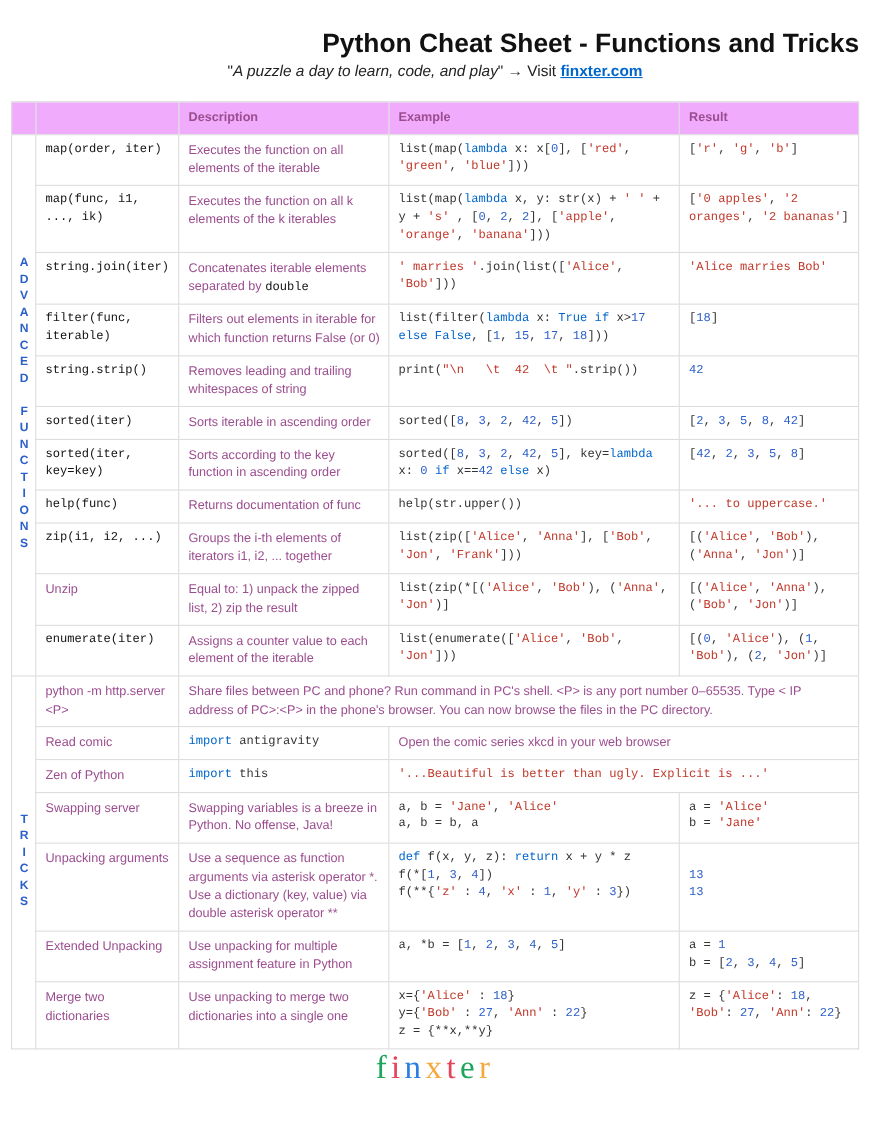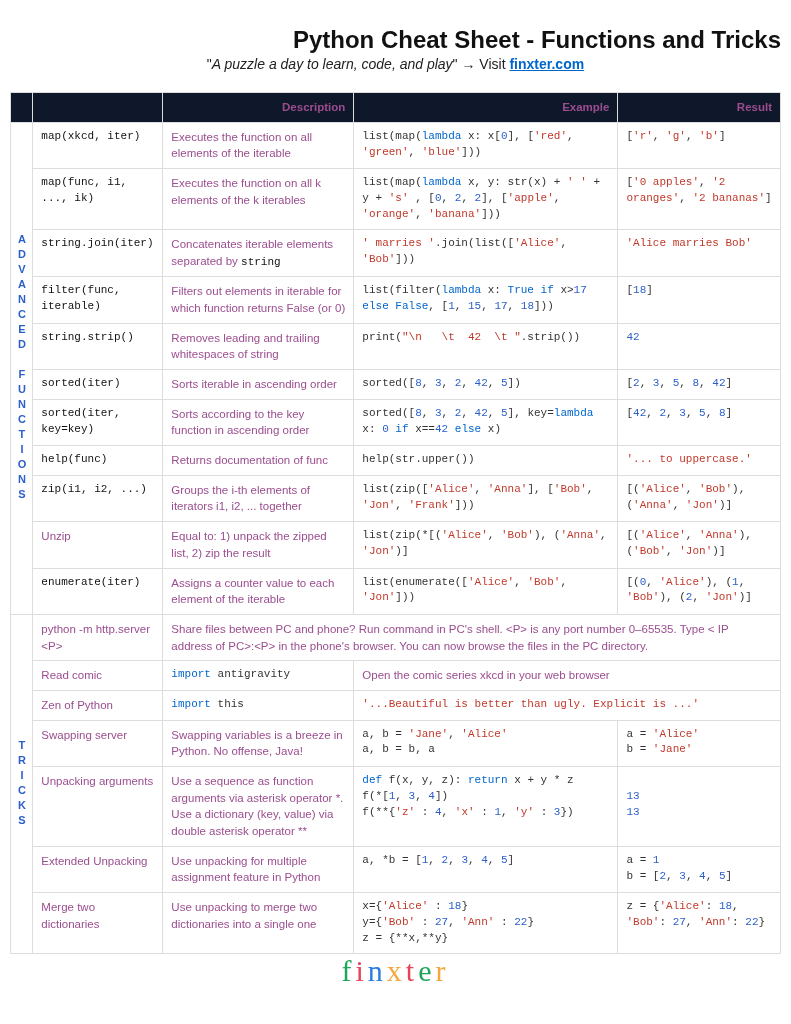--- a/index.html
+++ b/index.html
@@ -42,22 +42,21 @@
     padding: 6px 8px;
     vertical-align: top;
     text-align: left;
     font-size: 11.5px;
     line-height: 1.45;
     word-wrap: break-word;
   }
   th {
     color: #9b4d8f;
     font-weight: 600;
-    background: #0f172a;
-    text-align: right;
+    background: #f0abfc;
   }
   td.side {
     text-align: center;
     color: #2b5fc9;
     font-weight: 600;
     font-size: 11px;
     letter-spacing: 3px;
     padding: 6px 2px;
     writing-mode: vertical-lr;
     text-orientation: upright;
@@ -115,34 +114,34 @@
       <th></th>
       <th></th>
       <th>Description</th>
       <th>Example</th>
       <th>Result</th>
     </tr>
   </thead>
   <tbody id="adv-body">
       <tr>
         <td class="side" rowspan="11">ADVANCED FUNCTIONS</td>
-        <td class="name">map(xkcd, iter)</td>
+        <td class="name">map(order, iter)</td>
         <td class="desc">Executes the function on all elements of the iterable</td>
         <td class="example">list(map(<span class="kw">lambda</span> x: x[<span class="num">0</span>], [<span class="str">'red'</span>, <span class="str">'green'</span>, <span class="str">'blue'</span>]))</td>
         <td class="result">[<span class="str">'r'</span>, <span class="str">'g'</span>, <span class="str">'b'</span>]</td>
       </tr>
       <tr>
         <td class="name">map(func, i1, ..., ik)</td>
         <td class="desc">Executes the function on all k elements of the k iterables</td>
         <td class="example">list(map(<span class="kw">lambda</span> x, y: str(x) + <span class="str">' '</span> + y + <span class="str">'s'</span> , [<span class="num">0</span>, <span class="num">2</span>, <span class="num">2</span>], [<span class="str">'apple'</span>, <span class="str">'orange'</span>, <span class="str">'banana'</span>]))</td>
         <td class="result">[<span class="str">'0 apples'</span>, <span class="str">'2 oranges'</span>, <span class="str">'2 bananas'</span>]</td>
       </tr>
       <tr>
         <td class="name">string.join(iter)</td>
-        <td class="desc">Concatenates iterable elements separated by <span class="code">string</span></td>
+        <td class="desc">Concatenates iterable elements separated by <span class="code">double</span></td>
         <td class="example"><span class="str">' marries '</span>.join(list([<span class="str">'Alice'</span>, <span class="str">'Bob'</span>]))</td>
         <td class="result"><span class="str">'Alice marries Bob'</span></td>
       </tr>
       <tr>
         <td class="name">filter(func, iterable)</td>
         <td class="desc">Filters out elements in iterable for which function returns False (or 0)</td>
         <td class="example">list(filter(<span class="kw">lambda</span> x: <span class="kw">True if</span> x&gt;<span class="num">17</span> <span class="kw">else False</span>, [<span class="num">1</span>, <span class="num">15</span>, <span class="num">17</span>, <span class="num">18</span>]))</td>
         <td class="result">[<span class="num">18</span>]</td>
       </tr>
       <tr>

